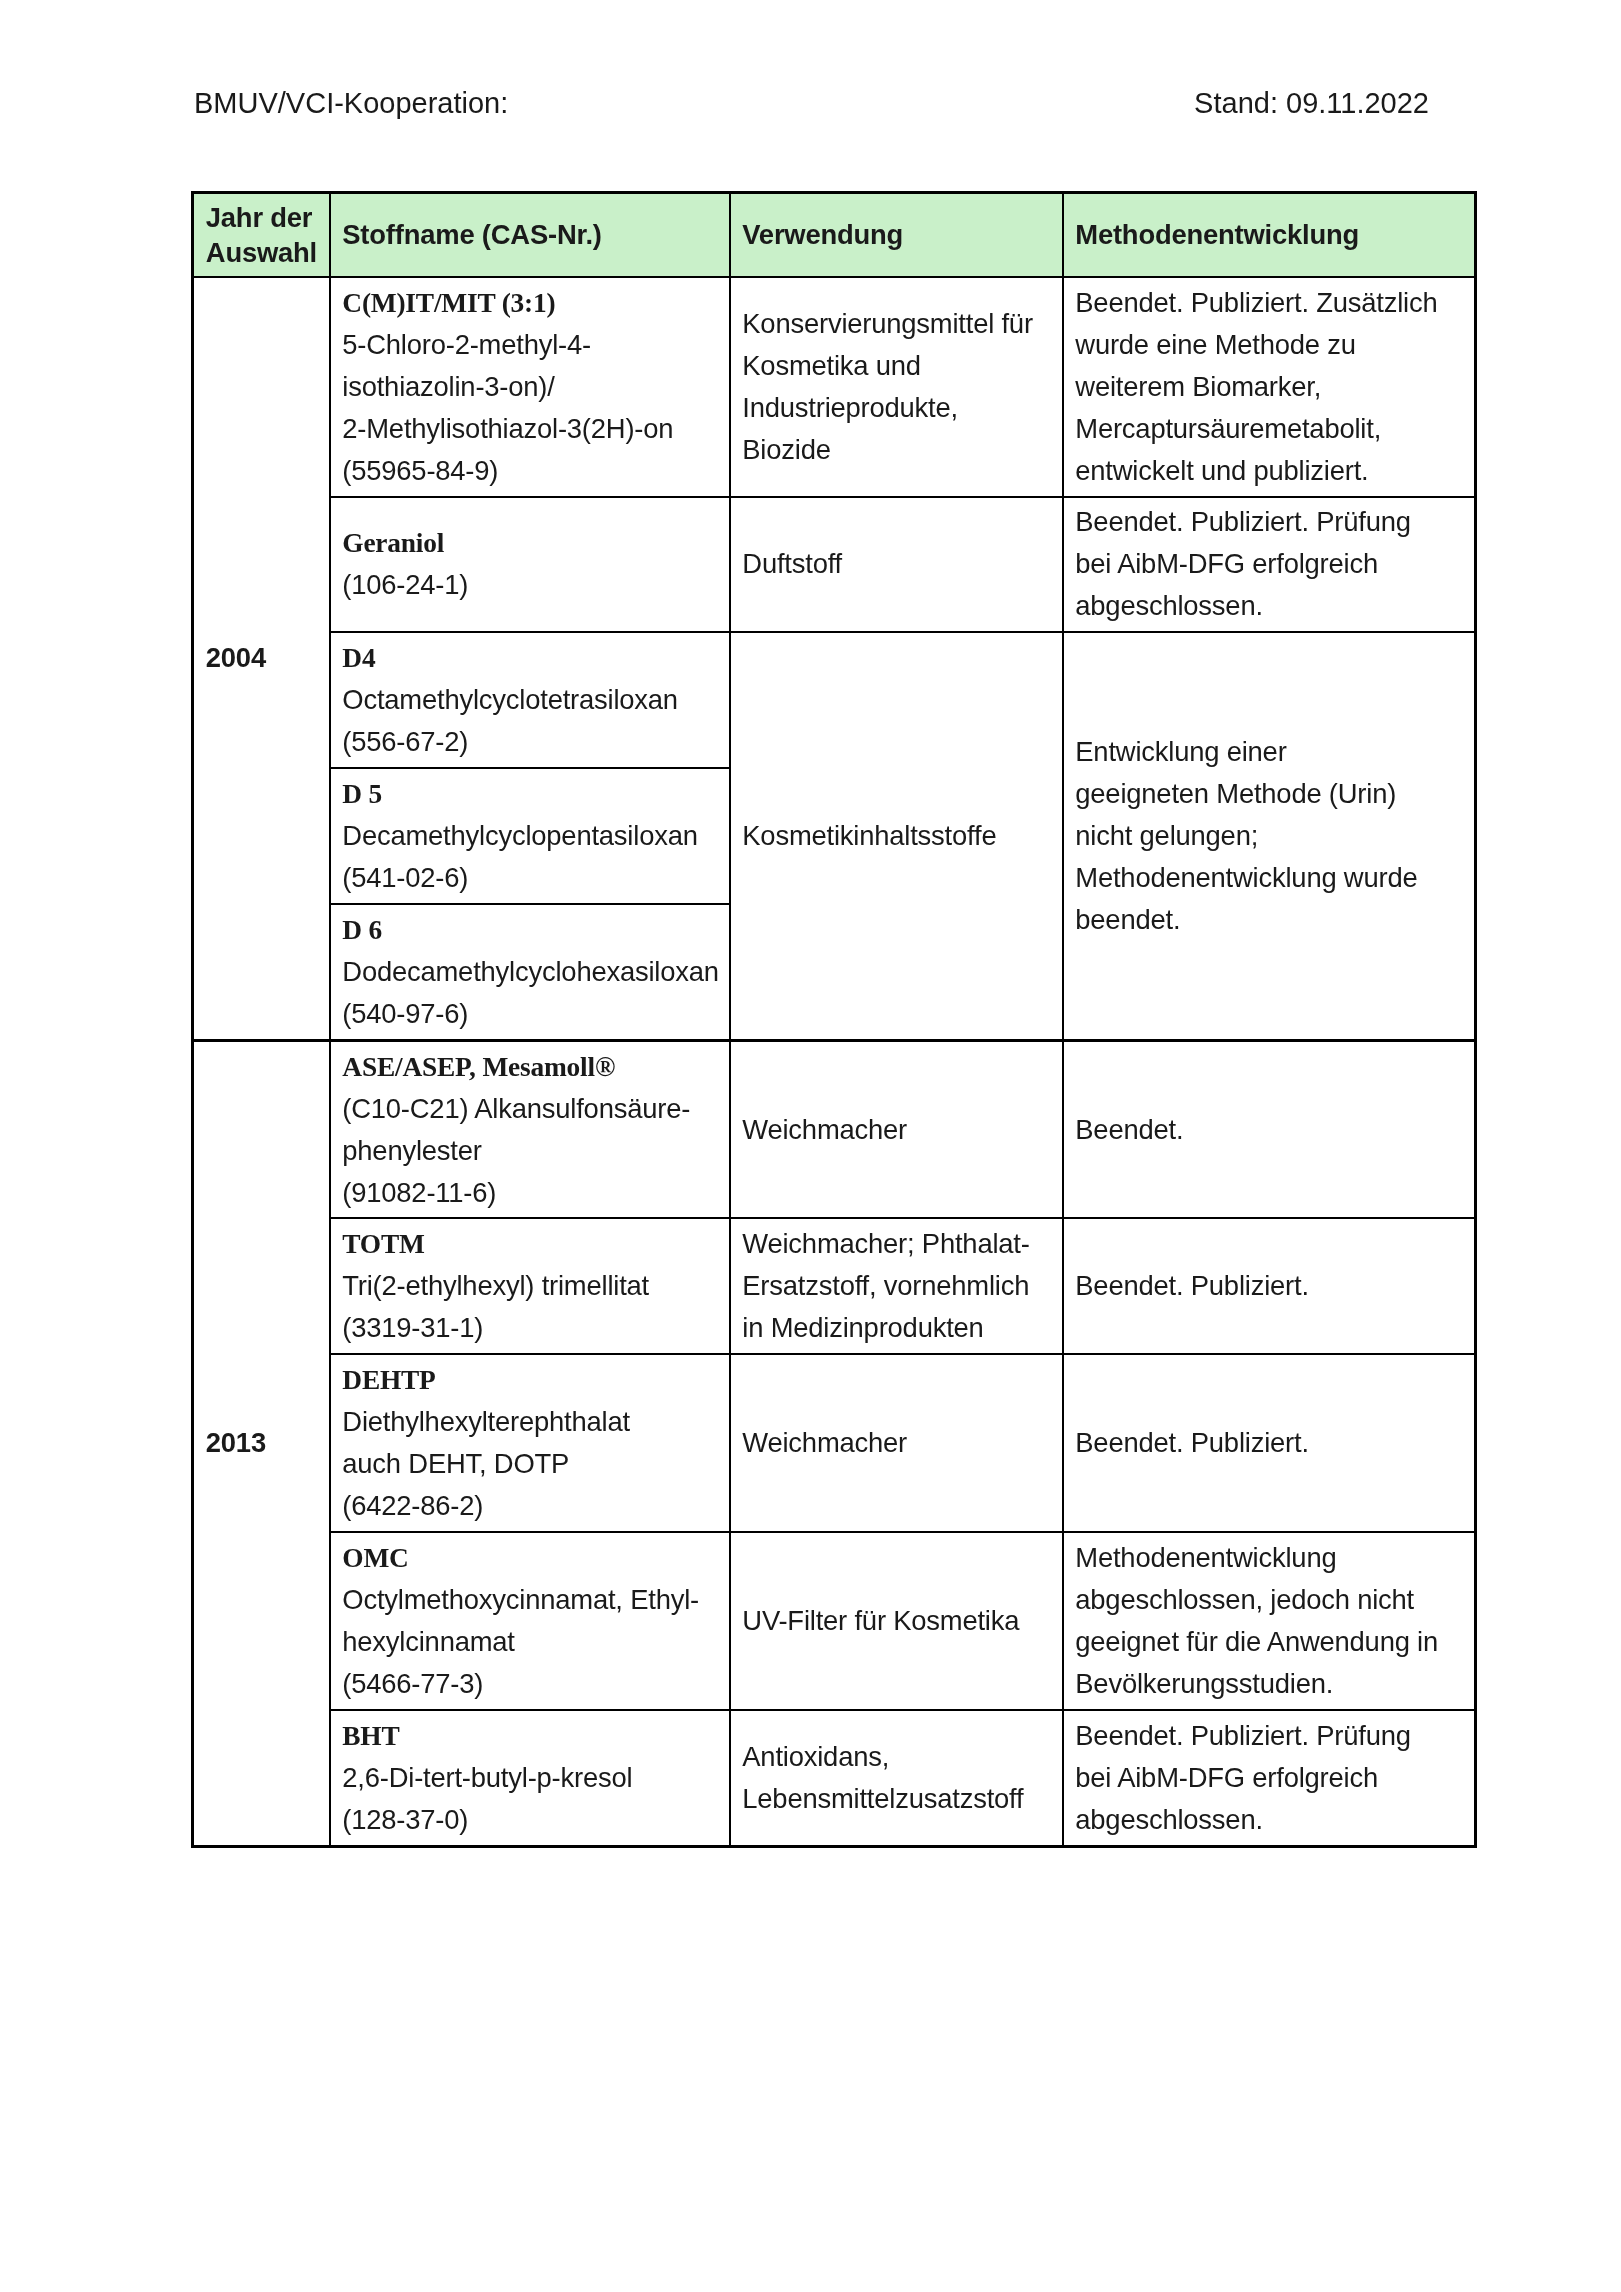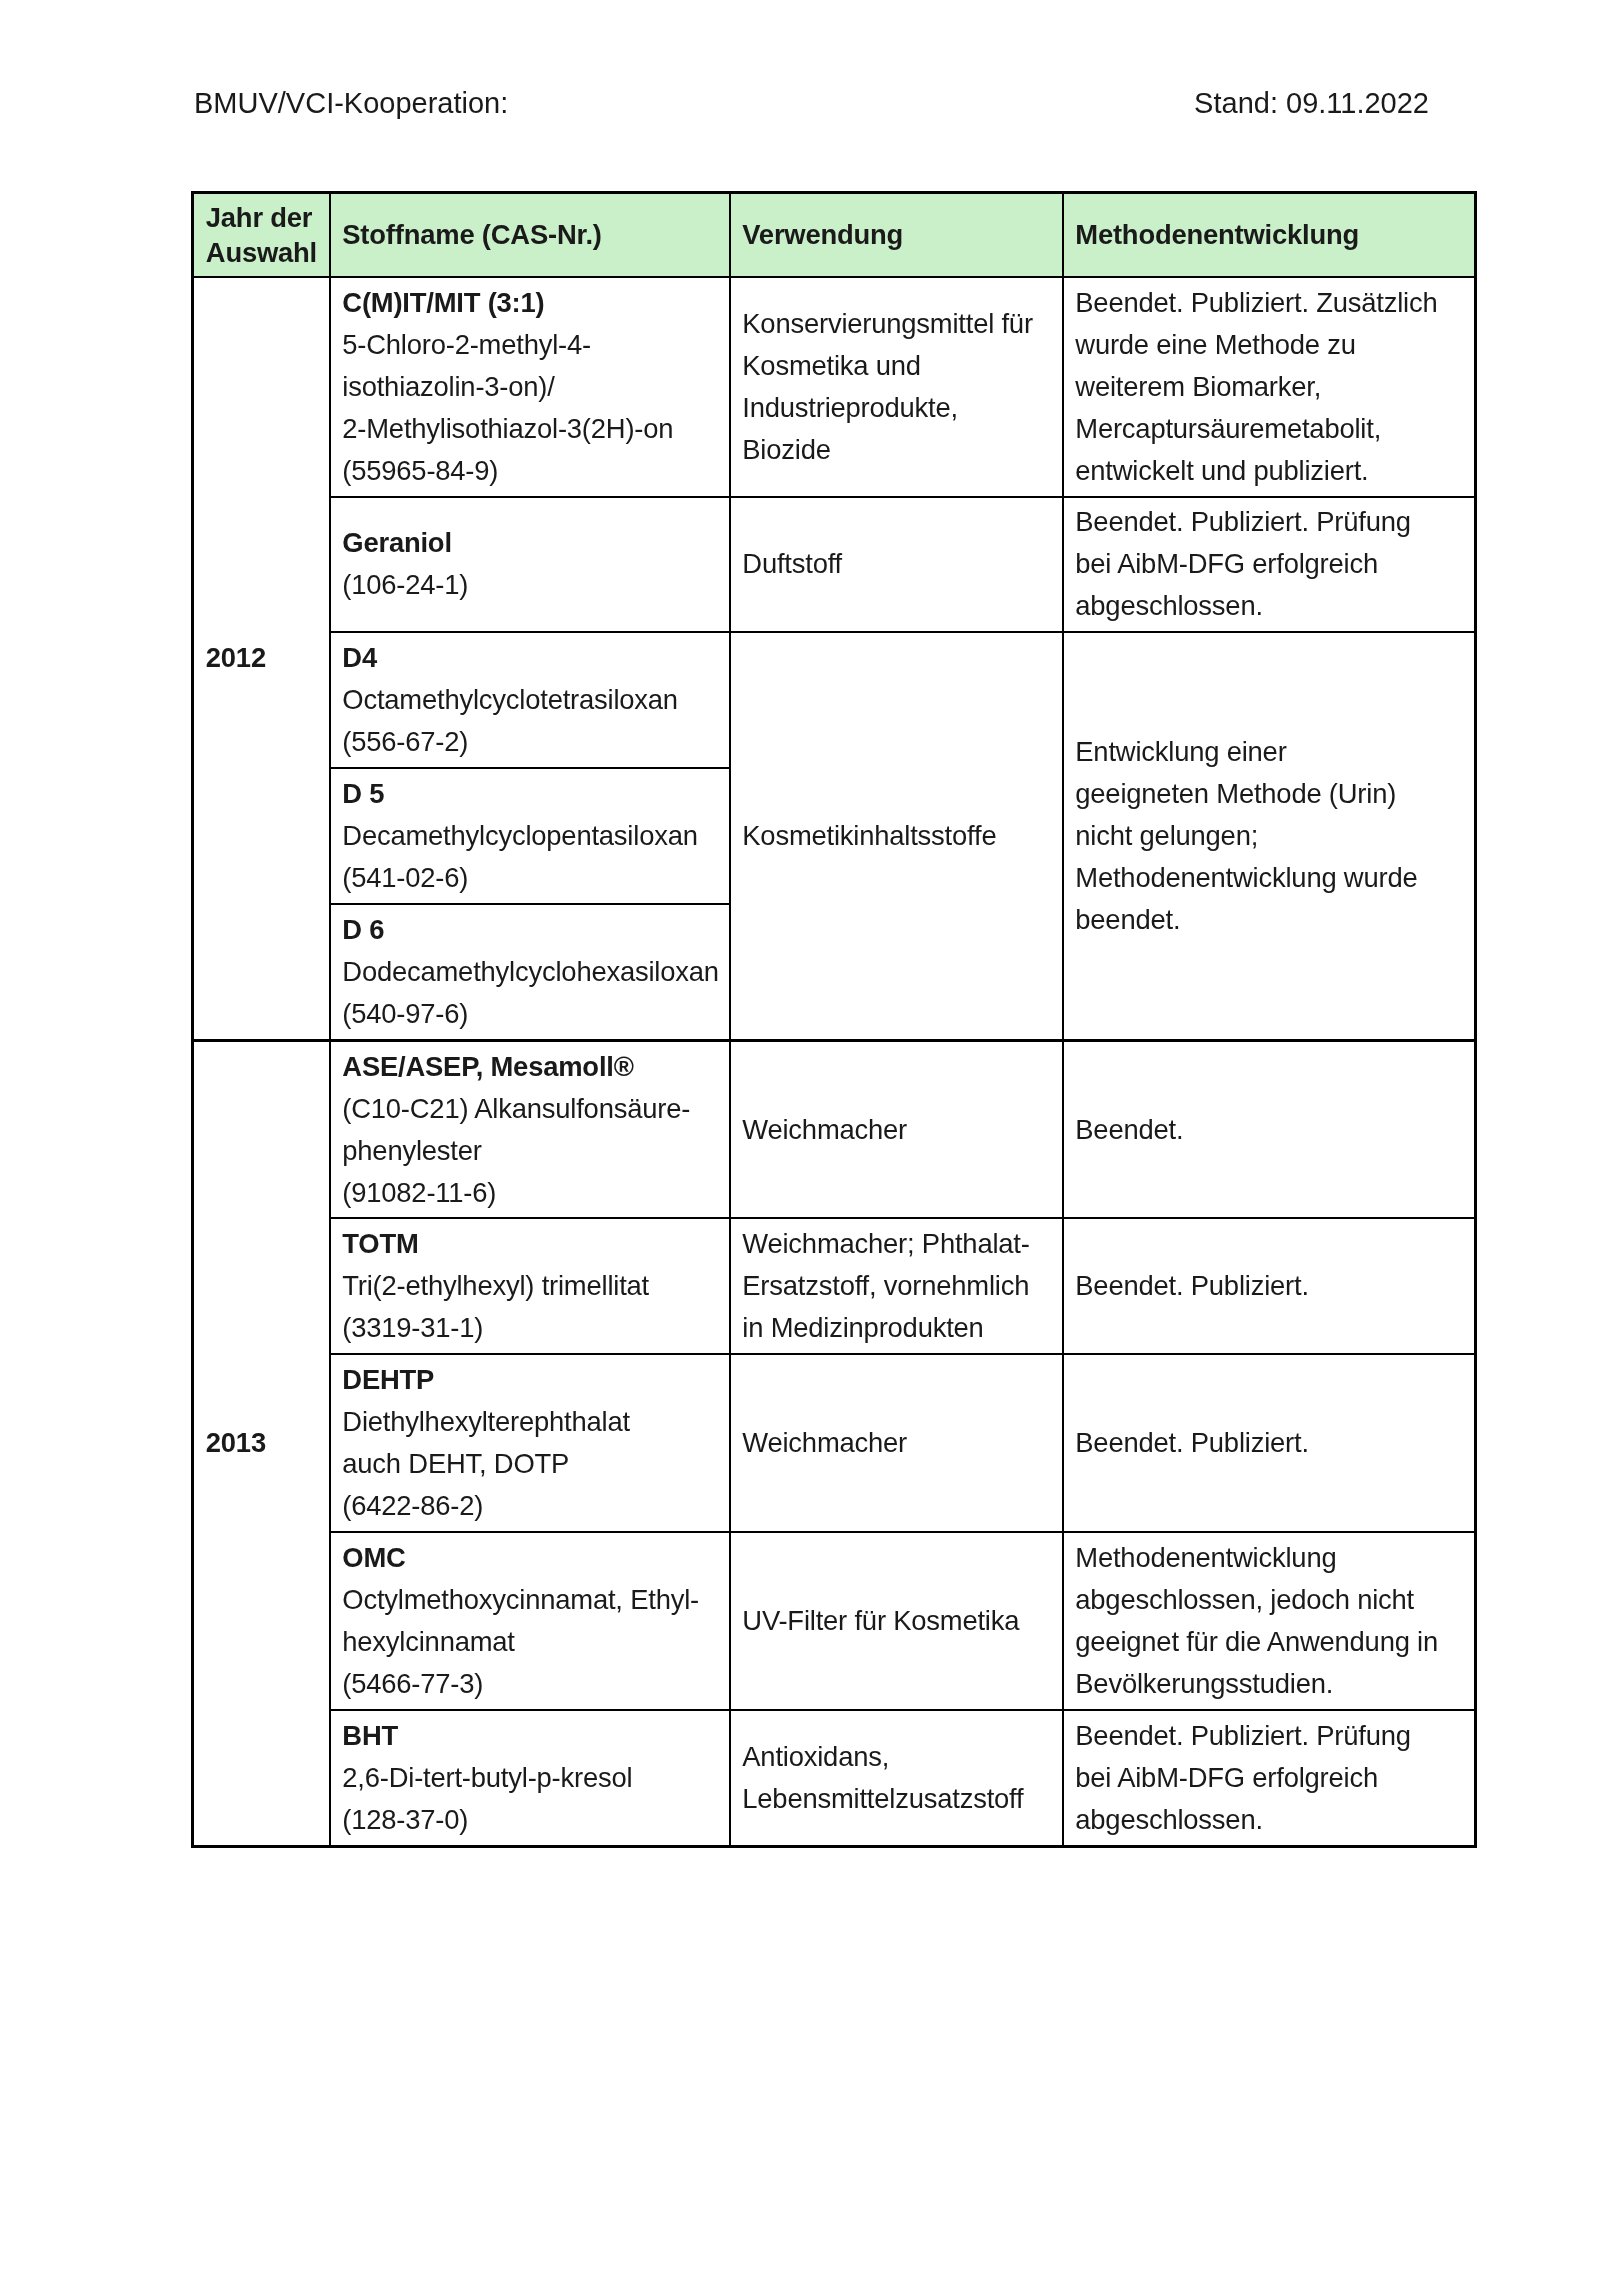--- a/index.html
+++ b/index.html
@@ -56,21 +56,21 @@
     white-space: pre-line;
     line-height: 35px;
     padding: 5.9px 11.8px;
     height: 76px;
     border-bottom: 2.9px solid #000;
   }
   td.year {
     text-align: center;
     font-weight: 700;
   }
-  td.name .b { display: block; font-weight: 700; }
+  td.name .b { display: block; font-weight: 700; font-family: Liberation Serif, serif; }
   td.name .rest { display: block; white-space: pre-line; }
   td.use, td.method { white-space: pre-line; }
   tr.section-start td { border-top: 3.9px solid #000; }
   
   tr.h5 { height: 219px; }
   tr.h3 { height: 134px; margin-left: 22px; }
   tr.h4 { height: 176px; }
   
   .doc-footer {
     position: absolute;
@@ -107,21 +107,21 @@
         <th>Jahr der
 Auswahl</th>
         <th>Stoffname (CAS-Nr.)</th>
         <th>Verwendung</th>
         <th>Methodenentwicklung</th>
       </tr>
     </thead>
     <tbody>
 
       <tr class="h5">
-        <td class="year" rowspan="5">2012</td>
+        <td class="year" rowspan="5">2004</td>
         <td class="name">
           <span class="b">C(M)IT/MIT (3:1)</span>
           <span class="rest">5-Chloro-2-methyl-4-
 isothiazolin-3-on)/
 2-Methylisothiazol-3(2H)-on
 (55965-84-9)</span>
         </td>
         <td class="use">Konservierungsmittel für
 Kosmetika und
 Industrieprodukte,

